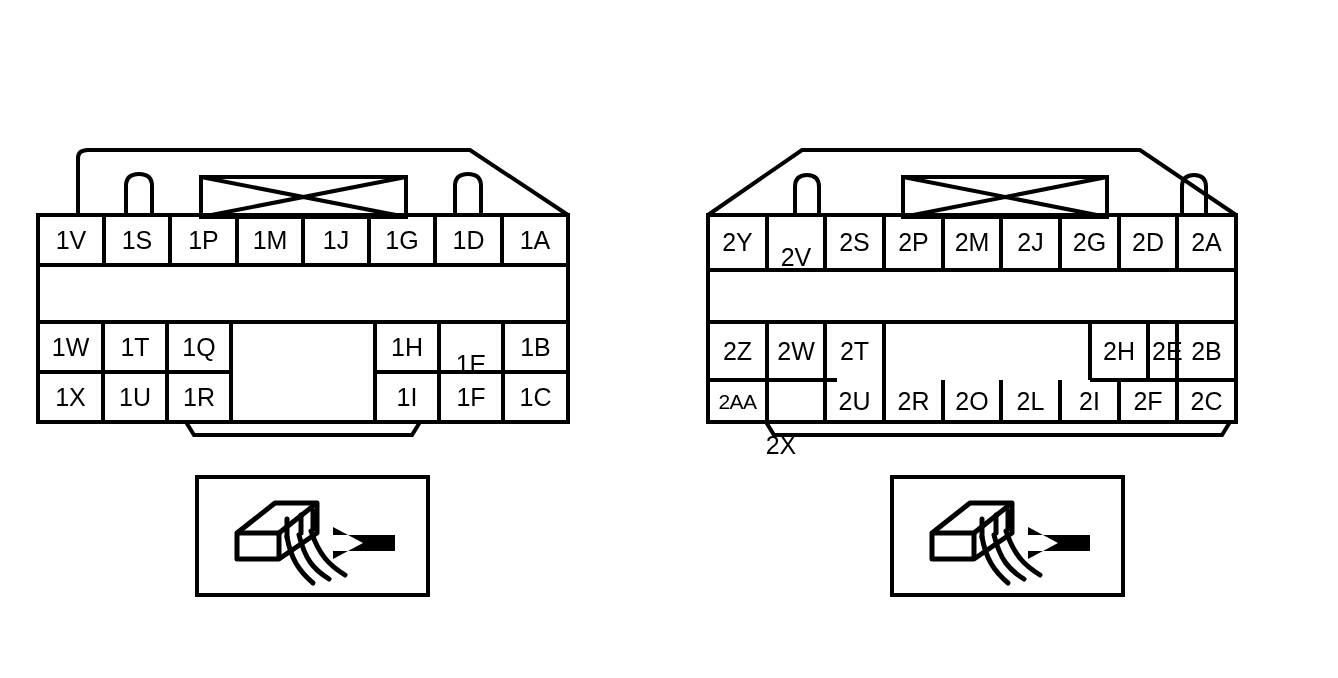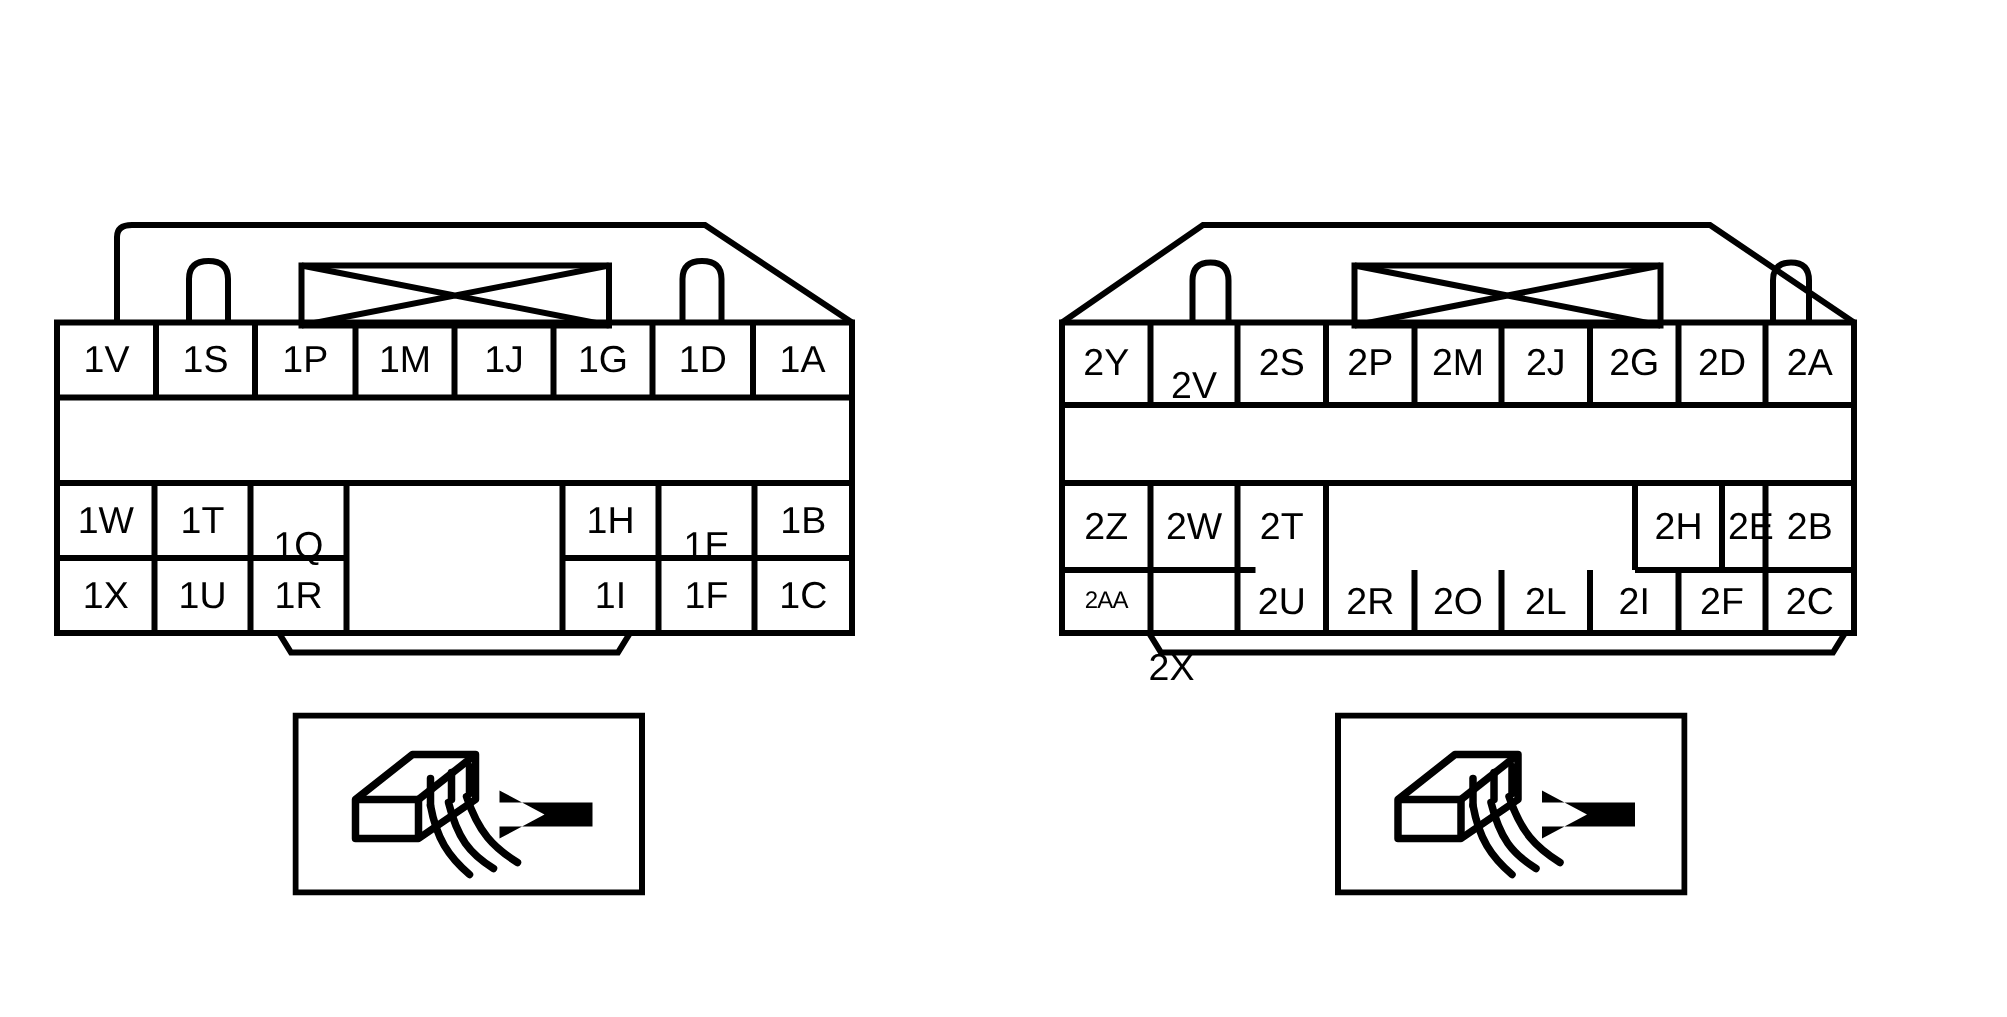--- a/index.html
+++ b/index.html
@@ -54,21 +54,21 @@
     align-items: center;
     justify-content: center;
     font-size: 25px;
     line-height: 1;
     font-family: "Liberation Sans", sans-serif;
     color: #000;
     white-space: nowrap;
     user-select: none;
   }
   .pin.narrow {
-    font-size: 16px;
+    font-size: 21px;
     letter-spacing: -0.5px;
   }
 
   .thumb {
     position: absolute;
   }
 </style>
 </head>
 <body>
 
@@ -126,21 +126,21 @@
     <div class="pin" style="left:104px; top:215px; width:66px; height:50px;">1S</div>
     <div class="pin" style="left:170px; top:215px; width:67px; height:50px;">1P</div>
     <div class="pin" style="left:237px; top:215px; width:66px; height:50px;">1M</div>
     <div class="pin" style="left:303px; top:215px; width:66px; height:50px;">1J</div>
     <div class="pin" style="left:369px; top:215px; width:66px; height:50px;">1G</div>
     <div class="pin" style="left:435px; top:215px; width:67px; height:50px;">1D</div>
     <div class="pin" style="left:502px; top:215px; width:66px; height:50px;">1A</div>
 
     <div class="pin" style="left:38px;  top:322px; width:65px; height:50px;">1W</div>
     <div class="pin" style="left:103px; top:322px; width:64px; height:50px;">1T</div>
-    <div class="pin" style="left:167px; top:339px; width:64px; height:50px;">1Q</div>
+    <div class="pin" style="left:167px; top:322px; width:64px; height:50px;">1Q</div>
 
     <div class="pin" style="left:375px; top:322px; width:64px; height:50px;">1H</div>
     <div class="pin" style="left:439px; top:339px; width:64px; height:50px;">1E</div>
     <div class="pin" style="left:503px; top:322px; width:65px; height:50px;">1B</div>
 
     <div class="pin" style="left:38px;  top:372px; width:65px; height:50px;">1X</div>
     <div class="pin" style="left:103px; top:372px; width:64px; height:50px;">1U</div>
     <div class="pin" style="left:167px; top:372px; width:64px; height:50px;">1R</div>
 
     <div class="pin" style="left:375px; top:372px; width:64px; height:50px;">1I</div>

